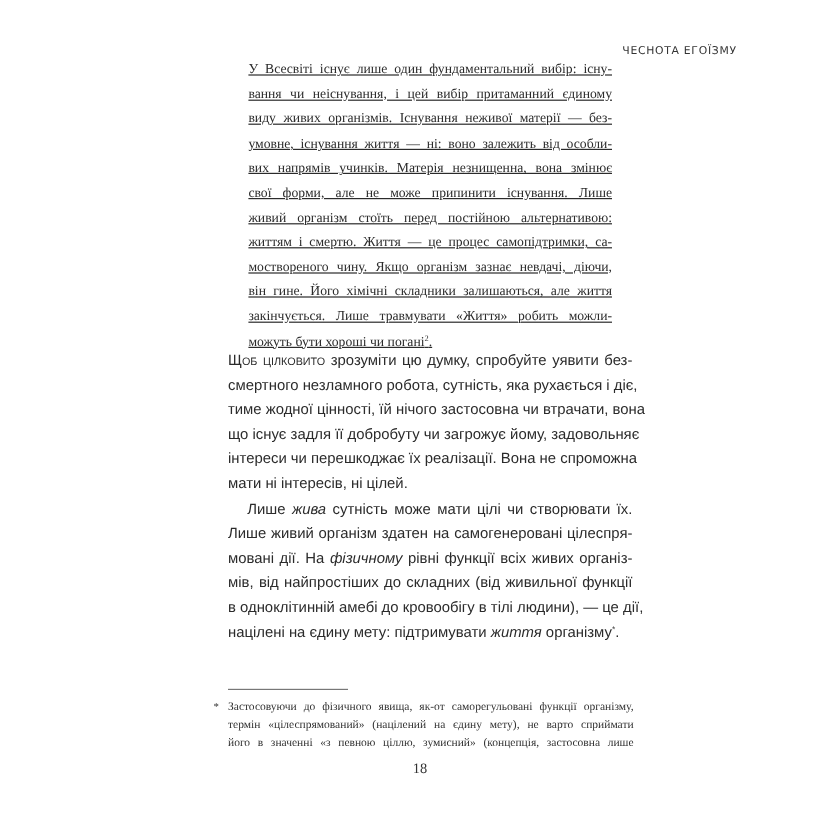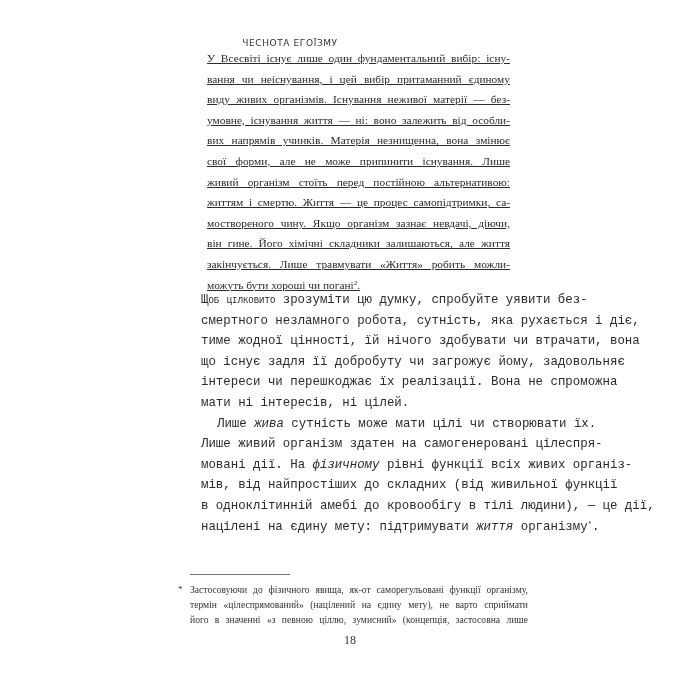--- a/index.html
+++ b/index.html
@@ -1,34 +1,34 @@
 <!DOCTYPE html>
 <html><head>
 <meta charset="utf-8">
 <style>
   html, body { margin: 0; padding: 0; }
   body {
     width: 700px; height: 700px; background: #ffffff; position: relative; overflow: hidden;
     font-family: "DejaVu Serif", "Liberation Serif", serif; color: #2b2b2b;
   }
   .running-head {
-    position: absolute; top: 38px; left: 0; width: 580px; text-align: center;
+    position: absolute; top: 38px; left: 0; width: 580px; text-align: right;
     font-family: "DejaVu Sans", "Liberation Sans", sans-serif;
-    font-size: 9px; letter-spacing: 0.6px; color: #333;
+    font-size: 9px; letter-spacing: 0.6px; color: #333; padding-left: 34px;
   }
   .quote {
     position: absolute; left: 207px; top: 48px; width: 303px;
     font-size: 11.4px; line-height: 20.6px; text-align: justify;
     font-family: "Liberation Serif", "DejaVu Serif", serif;
     text-decoration: underline;
   }
   .body {
-    position: absolute; left: 201px; top: 290px; width: 337px;
+    position: absolute; left: 190px; top: 290px; width: 337px;
     font-size: 12.4px; line-height: 20.6px; text-align: justify;
-    font-family: Liberation Mono, monospace;
+    font-family: Liberation Sans, sans-serif;
   }
   .body p, .quote p { margin: 0; }
   .line { display: block; text-align: justify; text-align-last: justify; white-space: nowrap; }
   .line.last { text-align-last: left; }
   .smallcaps { font-variant: small-caps; }
   sup { font-size: 7px; line-height: 0; vertical-align: 4px; }
   .rule { position: absolute; left: 190px; top: 574px; width: 100px; height: 0; border-top: 1px solid #777; }
   .footnote {
     position: absolute; left: 178px; top: 582px; width: 350px;
     font-family: "Liberation Serif", "DejaVu Serif", serif;
@@ -58,21 +58,21 @@
   <span class="line">моствореного чину. Якщо організм зазнає невдачі, діючи,</span>
   <span class="line">він гине. Його хімічні складники залишаються, але життя</span>
   <span class="line">закінчується. Лише травмувати «Життя» робить можли-</span>
   <span class="line last"><span>можуть бути хороші чи погані</span><sup>2</sup><span>.</span></span>
 </div>
 
 <div class="body">
   <p>
     <span class="line"><span class="smallcaps">Щоб цілковито</span><span> зрозуміти цю думку, спробуйте уявити без-</span></span>
     <span class="line">смертного незламного робота, сутність, яка рухається і діє,</span>
-    <span class="line">тиме жодної цінності, їй нічого здобувати чи втрачати, вона</span>
+    <span class="line">тиме жодної цінності, їй нічого застосовна чи втрачати, вона</span>
     <span class="line">що існує задля її добробуту чи загрожує йому, задовольняє</span>
     <span class="line">інтереси чи перешкоджає їх реалізації. Вона не спроможна</span>
     <span class="line last">мати ні інтересів, ні цілей.</span>
   </p>
   <p>
     <span class="line" style="padding-left:16px;box-sizing:border-box;"><span>Лише </span><em>жива</em><span> сутність може мати цілі чи створювати їх.</span></span>
     <span class="line">Лише живий організм здатен на самогенеровані цілеспря-</span>
     <span class="line"><span>мовані дії. На </span><em>фізичному</em><span> рівні функції всіх живих організ-</span></span>
     <span class="line">мів, від найпростіших до складних (від живильної функції</span>
     <span class="line">в одноклітинній амебі до кровообігу в тілі людини), — це дії,</span>

